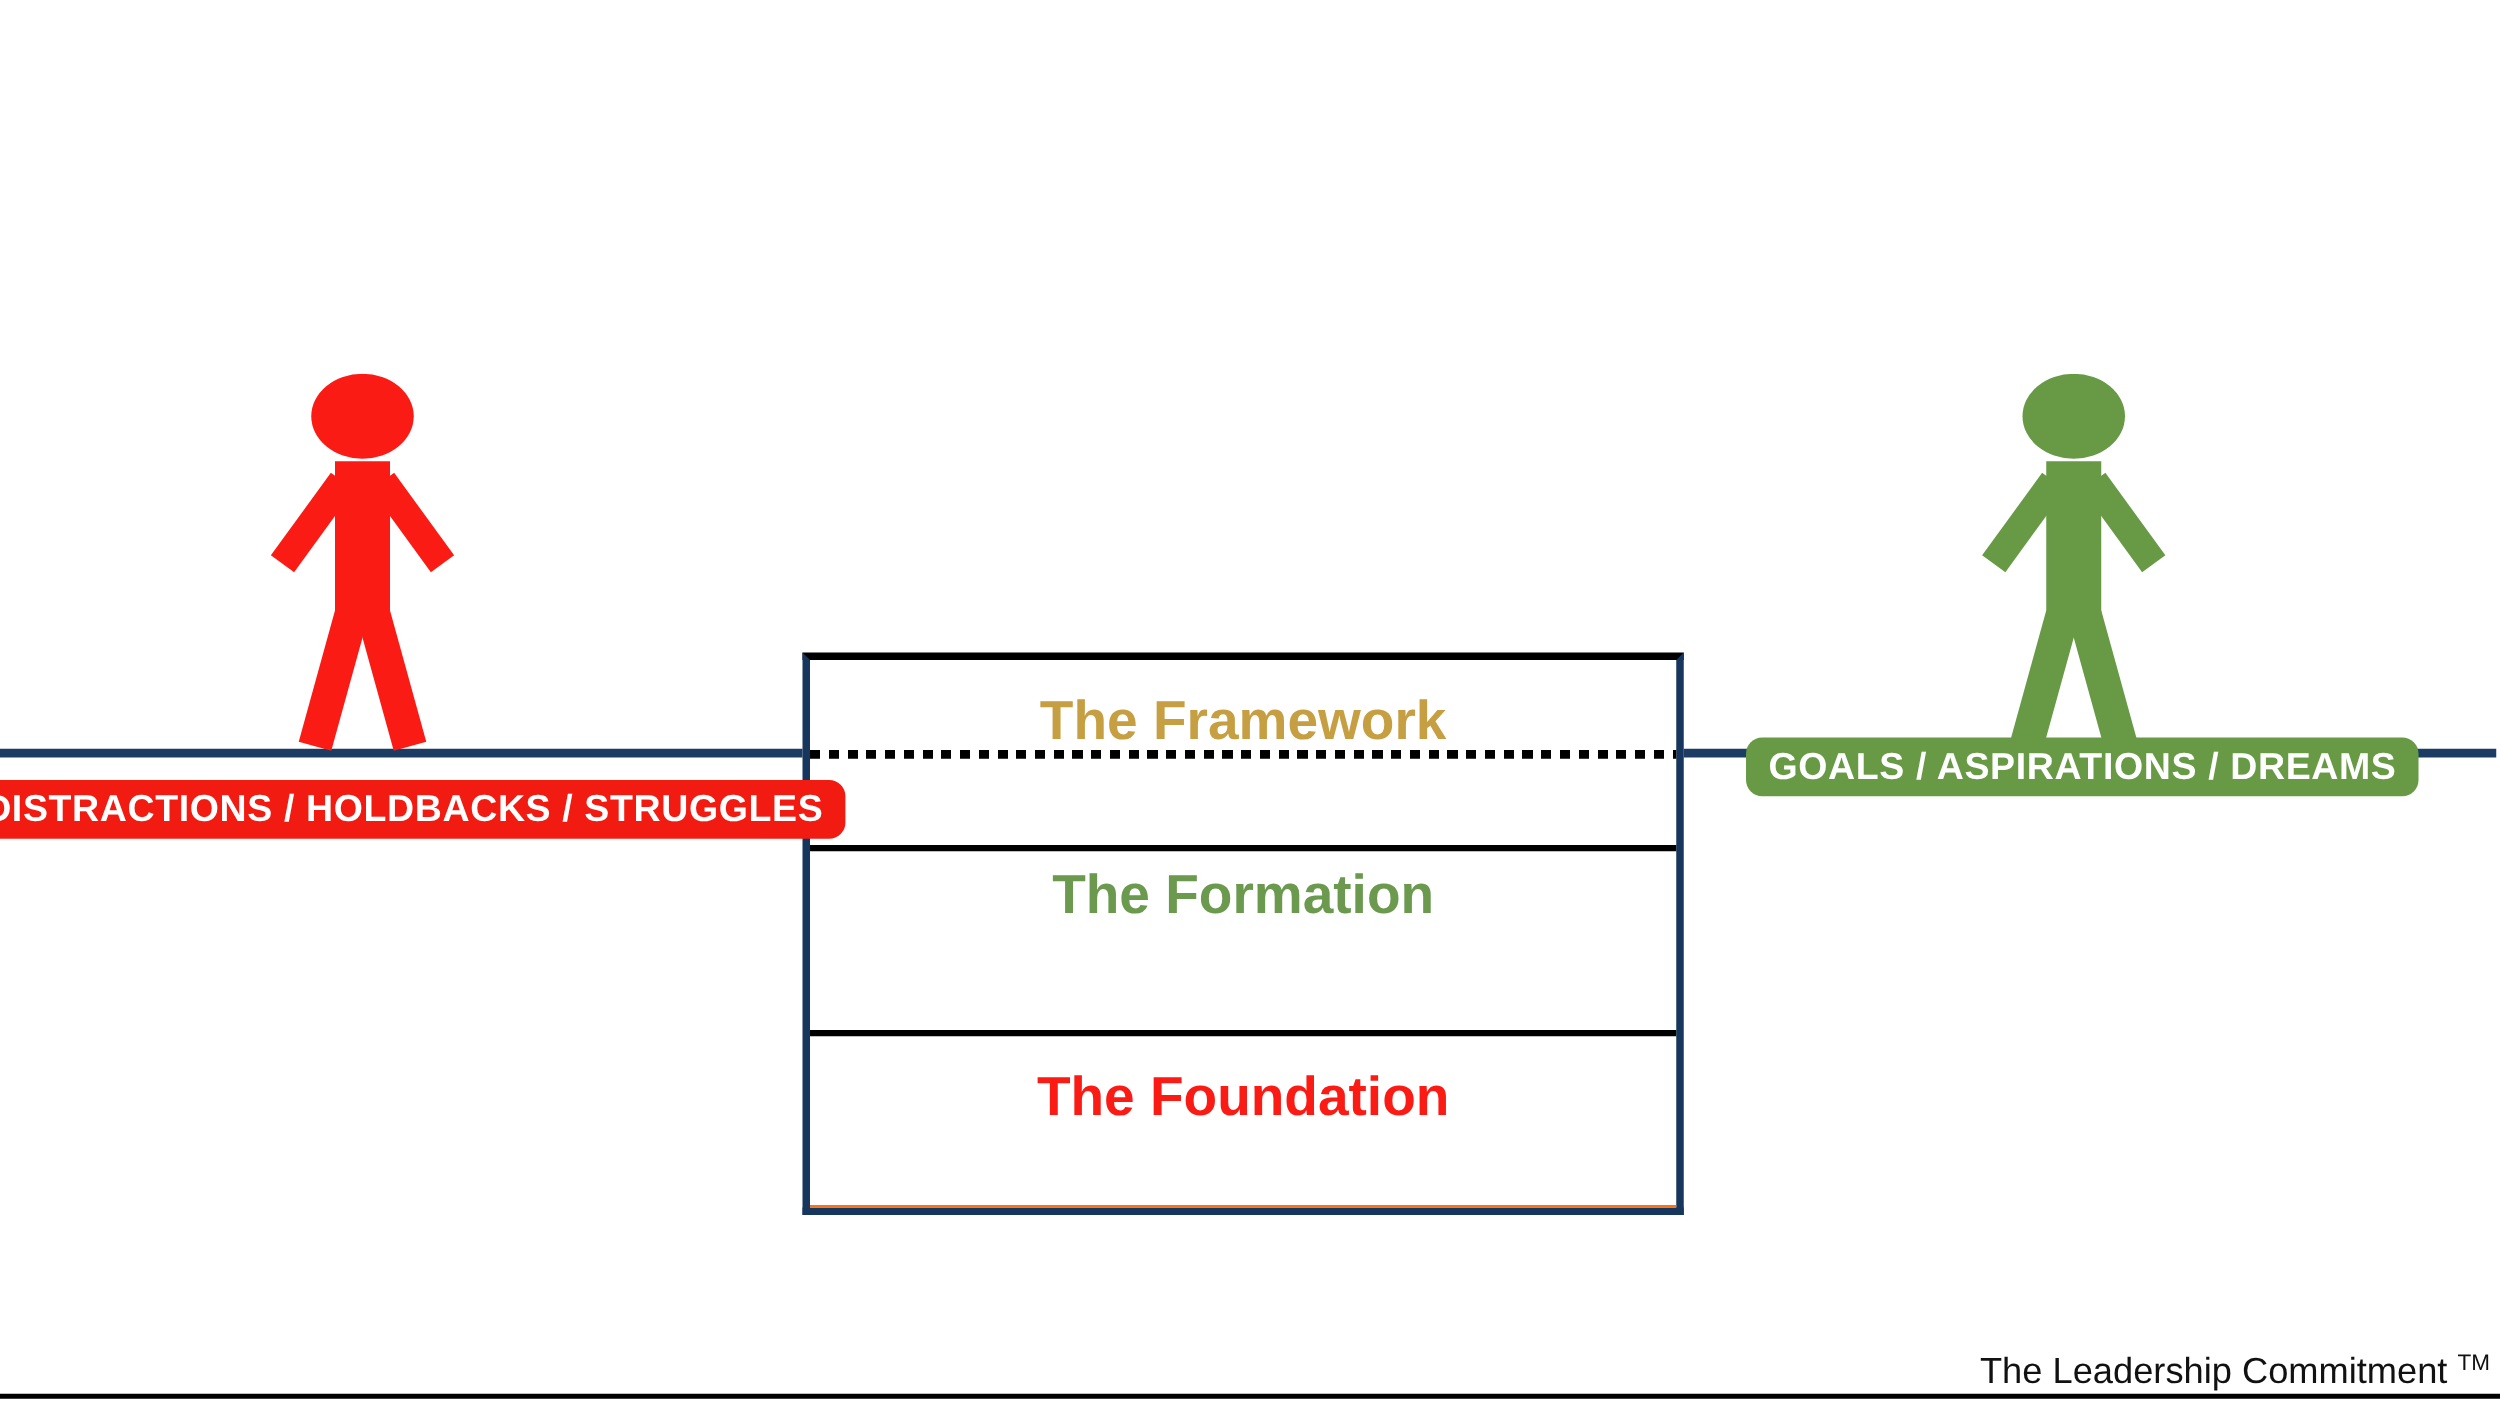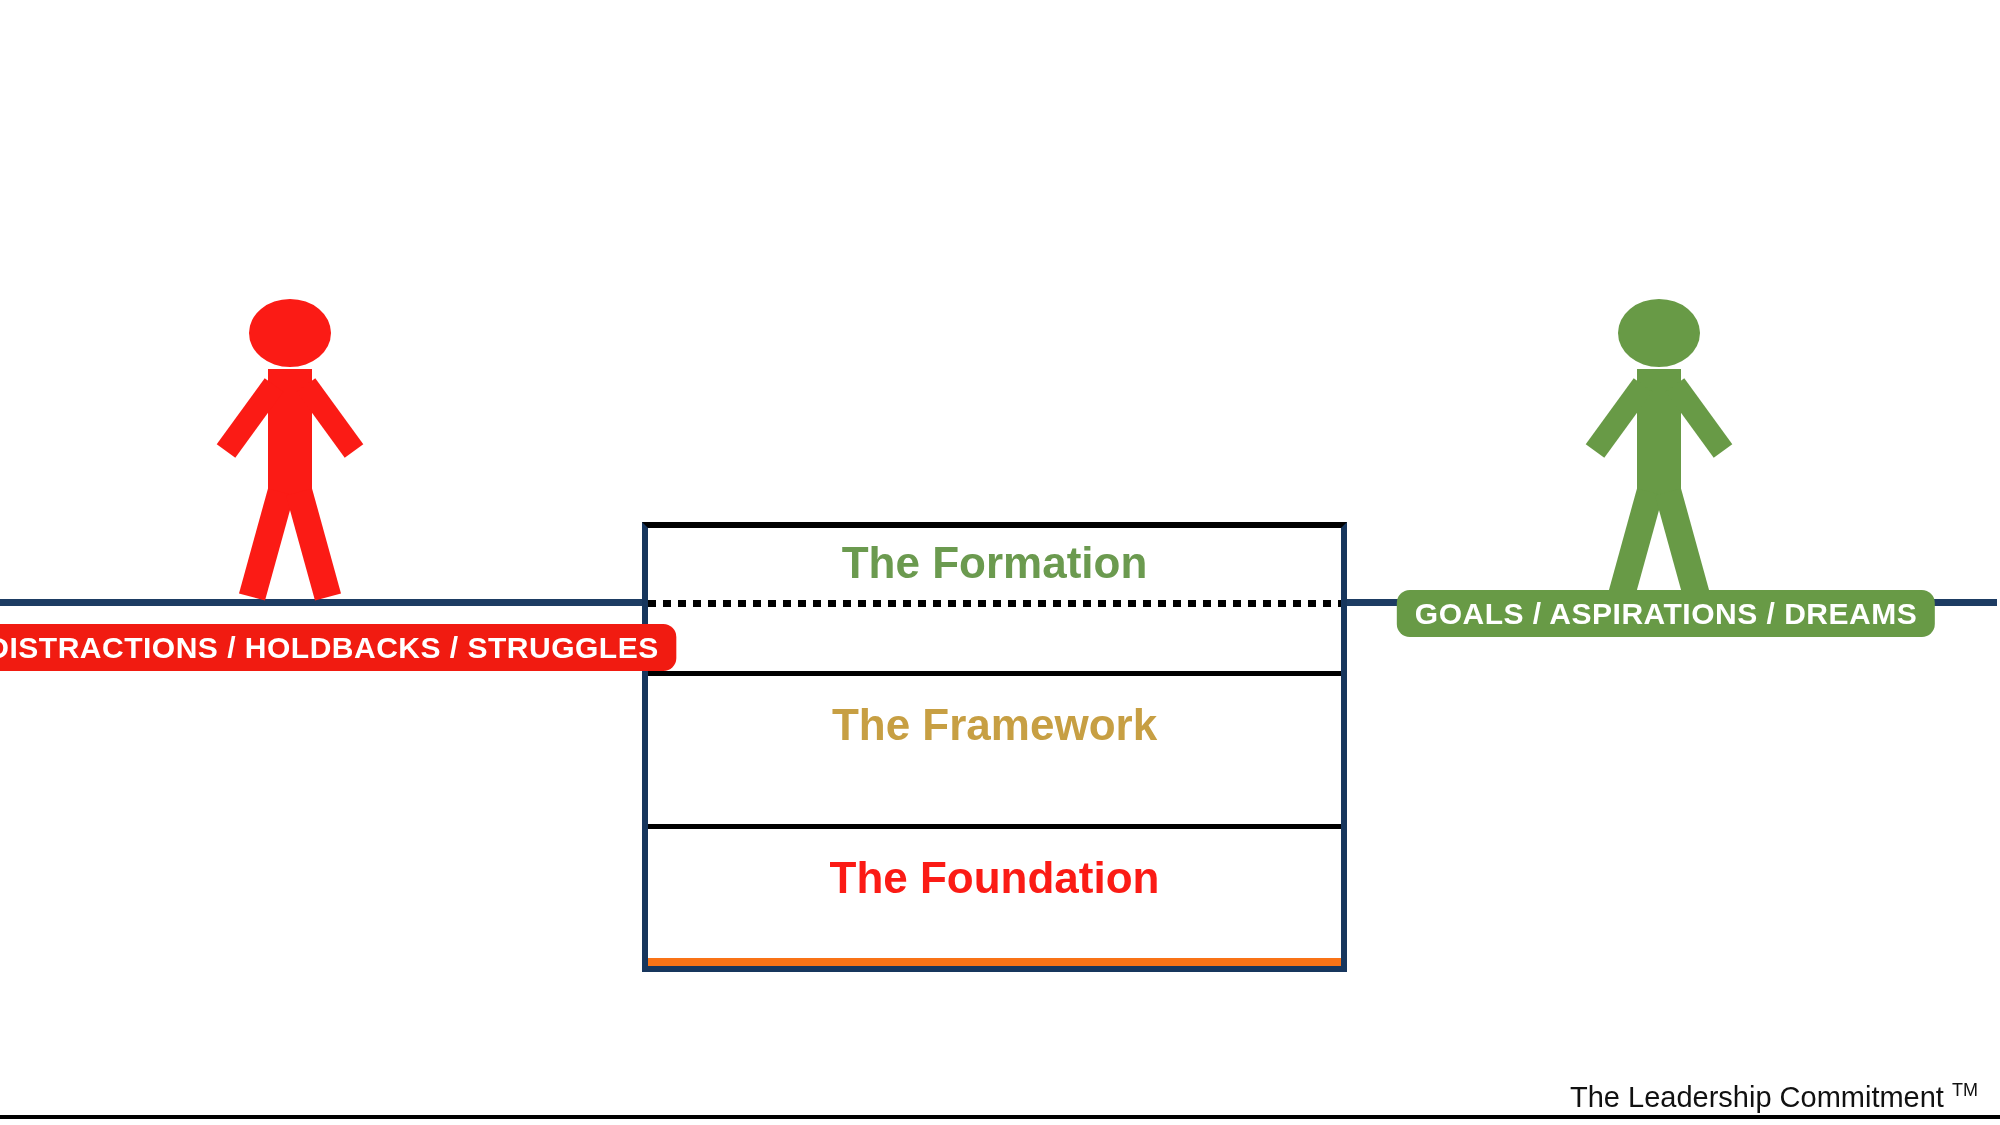--- a/index.html
+++ b/index.html
@@ -91,21 +91,21 @@
     border-bottom: 5px solid #000000;
     padding-top: 10px;
   }
   .section-framework {
     height: 153px;
     border-bottom: 5px solid #000000;
     padding-top: 24px;
   }
   .section-foundation {
     flex: 1;
-    border-bottom: 8px solid #f97316;
+    border-bottom: 2px solid #f97316;
     padding-top: 24px;
   }
   .title-formation  { color: #6b9a4f; }
   .title-framework  { color: #c79f43; }
   .title-foundation { color: #fb1b15; }
 
   .dotted-line {
     position: absolute;
     left: 0;
     right: 0;
@@ -113,21 +113,21 @@
     height: 7px;
     background: repeating-linear-gradient(90deg,
       #000000 0px, #000000 8px,
       transparent 8px, transparent 15px);
     z-index: 4;
   }
 
   
   .footer-brand {
     position: absolute;
-    right: 22px;
+    right: 8px;
     top: 1080px;
     font-size: 29px;
     color: #111111;
     z-index: 3;
     white-space: nowrap;
   }
   .footer-brand sup {
     font-size: 18px;
   }
   .bottom-line {
@@ -164,25 +164,25 @@
     <line x1="71" y1="193" x2="42" y2="298" stroke-width="27"></line>
     <line x1="89" y1="193" x2="118" y2="298" stroke-width="27"></line>
   </svg>
 
   <div class="pill pill-red">DISTRACTIONS / HOLDBACKS / STRUGGLES</div>
 
   <div class="pill pill-green">GOALS / ASPIRATIONS / DREAMS</div>
 
 
   <div class="pyramid-box">
+    <div class="box-section section-framework">
+      <div class="section-title title-framework">The Framework</div>
+    </div>
     <div class="box-section section-formation">
       <div class="section-title title-formation">The Formation</div>
-    </div>
-    <div class="box-section section-framework">
-      <div class="section-title title-framework">The Framework</div>
     </div>
     <div class="box-section section-foundation">
       <div class="section-title title-foundation">The Foundation</div>
     </div>
 
     <div class="dotted-line"></div>
   </div>
 
   <div class="footer-brand">
     <span>The Leadership Commitment</span>

